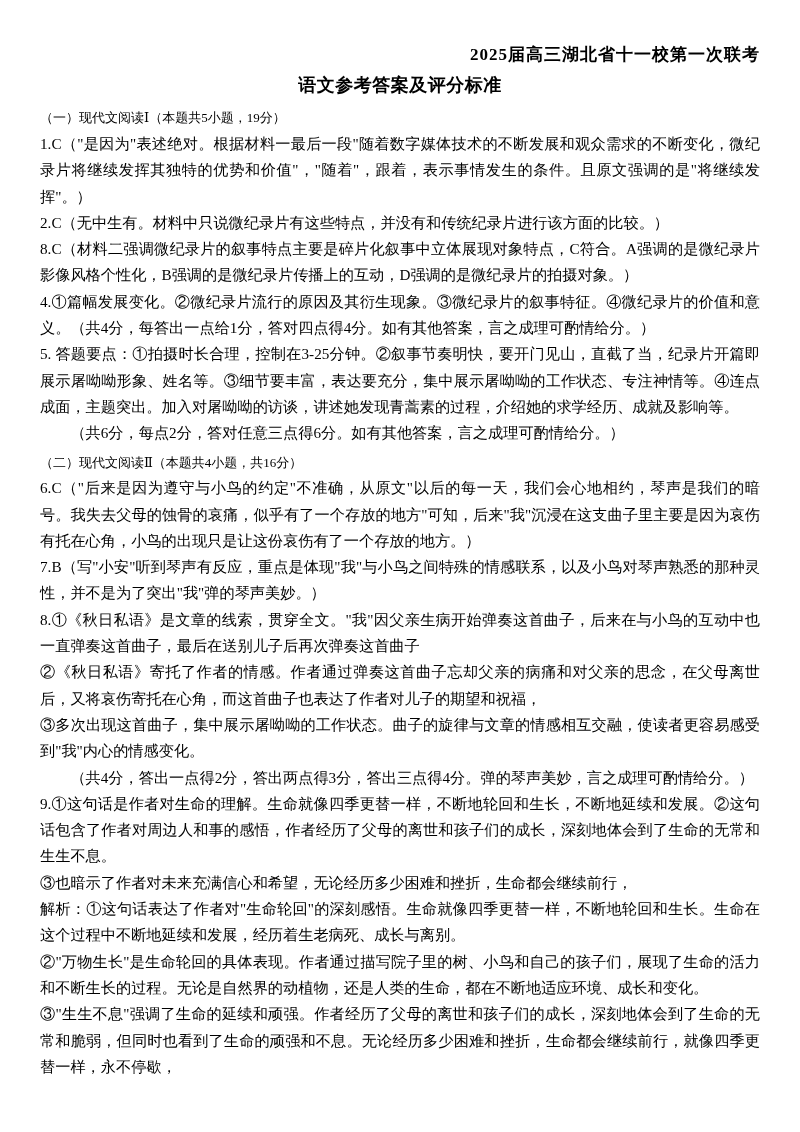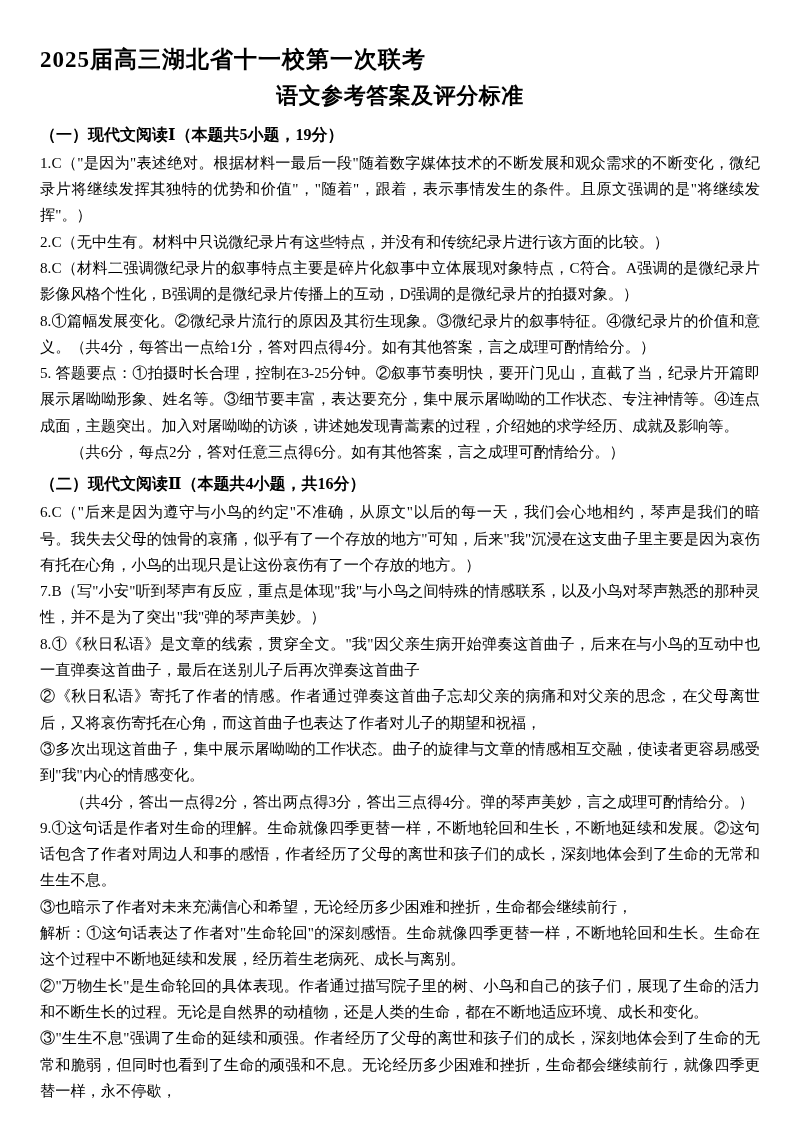--- a/index.html
+++ b/index.html
@@ -13,38 +13,38 @@
     font-family: "Liberation Serif", "DejaVu Serif", serif;
     color: #000000;
   }
   .page {
     width: 800px;
     min-height: 1132px;
     box-sizing: border-box;
     padding: 44px 40px 30px 40px;
   }
   .doc-title {
-    text-align: left;
-    font-size: 23px;
+    text-align: right;
+    font-size: 17px;
     font-weight: bold;
     letter-spacing: 1px;
     line-height: 1.35;
     margin: 0 0 6px 0;
   }
   .doc-subtitle {
     text-align: center;
-    font-size: 22px;
+    font-size: 18px;
     font-weight: bold;
     letter-spacing: 0.5px;
     line-height: 1.35;
     margin: 0 0 10px 0;
   }
   .section-head {
-    font-size: 16px;
-    font-weight: bold;
+    font-size: 13px;
+    font-weight: normal;
     line-height: 1.75;
     margin: 5px 0 1px 0;
     text-indent: 0;
   }
   .para {
     font-size: 15.2px;
     line-height: 1.73;
     margin: 0;
     text-align: justify;
     text-justify: inter-ideograph;
@@ -60,21 +60,21 @@
 <div class="page">
 
   <h1 class="doc-title">2025届高三湖北省十一校第一次联考</h1>
   <h2 class="doc-subtitle">语文参考答案及评分标准</h2>
 
   <div>
     <p class="section-head">（一）现代文阅读Ⅰ（本题共5小题，19分）</p>
     <p class="para">1.C（"是因为"表述绝对。根据材料一最后一段"随着数字媒体技术的不断发展和观众需求的不断变化，微纪录片将继续发挥其独特的优势和价值"，"随着"，跟着，表示事情发生的条件。且原文强调的是"将继续发挥"。）</p>
     <p class="para">2.C（无中生有。材料中只说微纪录片有这些特点，并没有和传统纪录片进行该方面的比较。）</p>
     <p class="para">8.C（材料二强调微纪录片的叙事特点主要是碎片化叙事中立体展现对象特点，C符合。A强调的是微纪录片影像风格个性化，B强调的是微纪录片传播上的互动，D强调的是微纪录片的拍摄对象。）</p>
-    <p class="para">8.①篇幅发展变化。②微纪录片流行的原因及其衍生现象。③微纪录片的叙事特征。④微纪录片的价值和意义。（共4分，每答出一点给1分，答对四点得4分。如有其他答案，言之成理可酌情给分。）</p>
+    <p class="para">4.①篇幅发展变化。②微纪录片流行的原因及其衍生现象。③微纪录片的叙事特征。④微纪录片的价值和意义。（共4分，每答出一点给1分，答对四点得4分。如有其他答案，言之成理可酌情给分。）</p>
     <p class="para">5. 答题要点：①拍摄时长合理，控制在3-25分钟。②叙事节奏明快，要开门见山，直截了当，纪录片开篇即展示屠呦呦形象、姓名等。③细节要丰富，表达要充分，集中展示屠呦呦的工作状态、专注神情等。④连点成面，主题突出。加入对屠呦呦的访谈，讲述她发现青蒿素的过程，介绍她的求学经历、成就及影响等。</p>
     <p class="para indent">（共6分，每点2分，答对任意三点得6分。如有其他答案，言之成理可酌情给分。）</p>
   </div>
 
   <div>
     <p class="section-head">（二）现代文阅读Ⅱ（本题共4小题，共16分）</p>
     <p class="para">6.C（"后来是因为遵守与小鸟的约定"不准确，从原文"以后的每一天，我们会心地相约，琴声是我们的暗号。我失去父母的蚀骨的哀痛，似乎有了一个存放的地方"可知，后来"我"沉浸在这支曲子里主要是因为哀伤有托在心角，小鸟的出现只是让这份哀伤有了一个存放的地方。）</p>
     <p class="para">7.B（写"小安"听到琴声有反应，重点是体现"我"与小鸟之间特殊的情感联系，以及小鸟对琴声熟悉的那种灵性，并不是为了突出"我"弹的琴声美妙。）</p>
     <p class="para">8.①《秋日私语》是文章的线索，贯穿全文。"我"因父亲生病开始弹奏这首曲子，后来在与小鸟的互动中也一直弹奏这首曲子，最后在送别儿子后再次弹奏这首曲子</p>
     <p class="para">②《秋日私语》寄托了作者的情感。作者通过弹奏这首曲子忘却父亲的病痛和对父亲的思念，在父母离世后，又将哀伤寄托在心角，而这首曲子也表达了作者对儿子的期望和祝福，</p>

